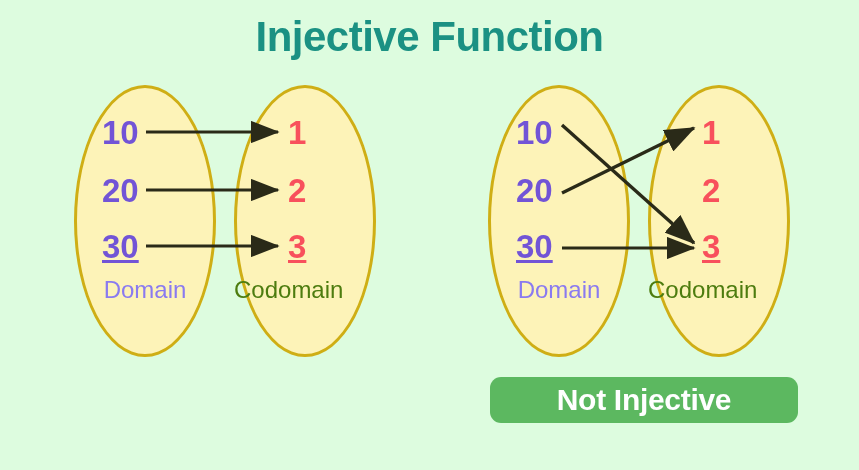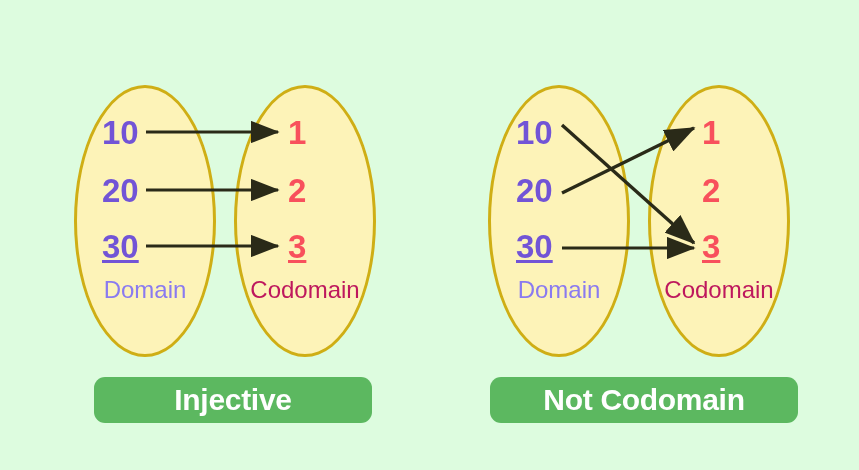--- a/index.html
+++ b/index.html
@@ -97,24 +97,24 @@
     white-space: nowrap;
     top: 198px;
   }
   .caption-domain {
     color: #8a7af0;
     left: 36px;
     width: 142px;
     text-align: center;
   }
   .caption-codomain {
-    color: #be185d;
+    color: #4d7c0f;
     left: 196px;
     width: 142px;
-    text-align: center;
+    text-align: left;
   }
 
   
   .arrow-layer {
     position: absolute;
     left: 0;
     top: 0;
     width: 390px;
     height: 290px;
     pointer-events: none;
@@ -143,20 +143,21 @@
   #badge-right {
     left: 490px;
     width: 308px;
   }
 </style>
 </head>
 <body>
 
 <div id="stage">
 
+  <div id="title">Injective Function</div>
 
   <div class="panel" id="panel-left">
 
     <div class="set-ellipse set-domain"></div>
     <div class="set-ellipse set-codomain"></div>
 
     <div class="elem elem-domain dom-x row-1">10</div>
     <div class="elem elem-domain dom-x row-2">20</div>
     <div class="elem elem-domain dom-x row-3">30</div>
 
@@ -200,16 +201,15 @@
         <marker id="ah-r" markerWidth="9" markerHeight="7" refX="8.5" refY="3.5" orient="auto" markerUnits="strokeWidth">
           <polygon points="0 0, 9 3.5, 0 7" fill="#2a2a18"></polygon>
         </marker>
       </defs>
       <line x1="110" y1="45" x2="242" y2="163" stroke="#2a2a18" stroke-width="3.4" marker-end="url(#ah-r)"></line>
       <line x1="110" y1="113" x2="242" y2="48" stroke="#2a2a18" stroke-width="3.4" marker-end="url(#ah-r)"></line>
       <line x1="110" y1="168" x2="242" y2="168" stroke="#2a2a18" stroke-width="3.2" marker-end="url(#ah-r)"></line>
     </svg>
   </div>
 
-  <div class="badge" id="badge-left">Injective</div>
-  <div class="badge" id="badge-right">Not Codomain</div>
+  <div class="badge" id="badge-right">Not Injective</div>
 
 </div>
 
 </body></html>

